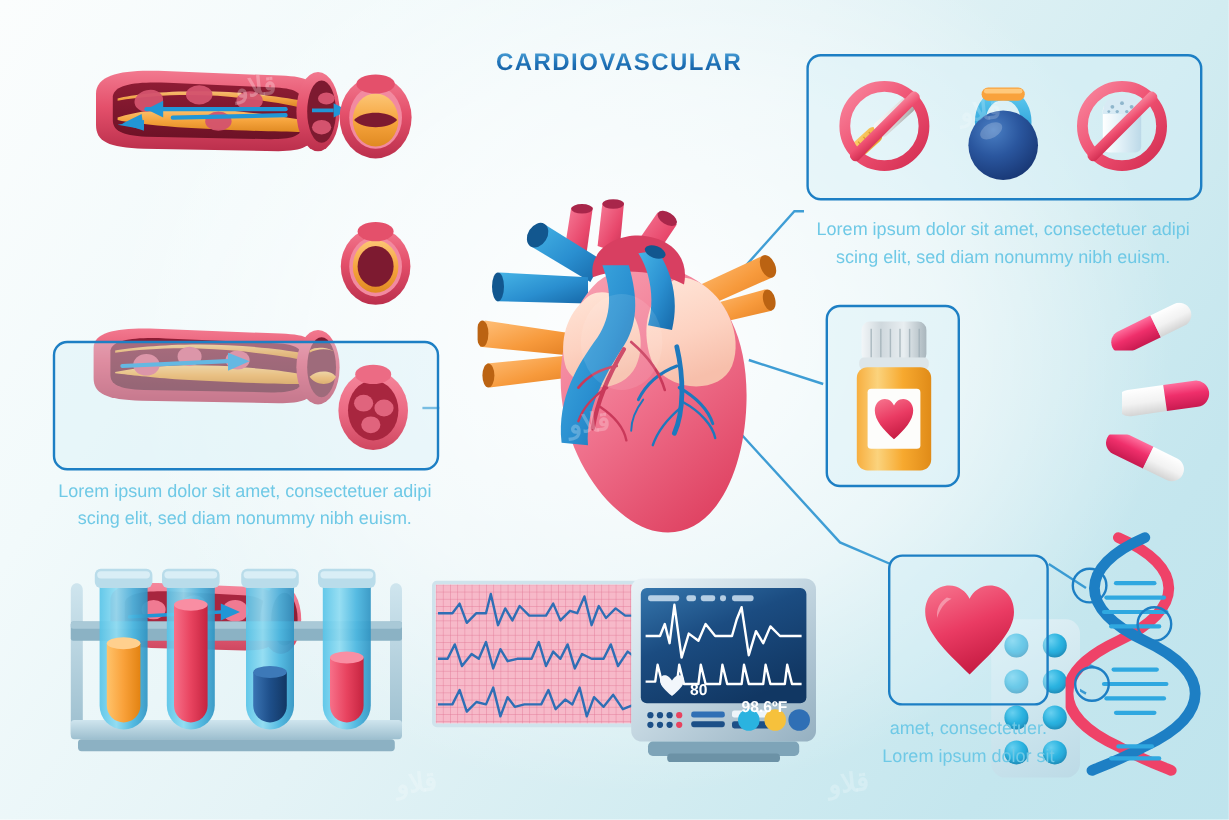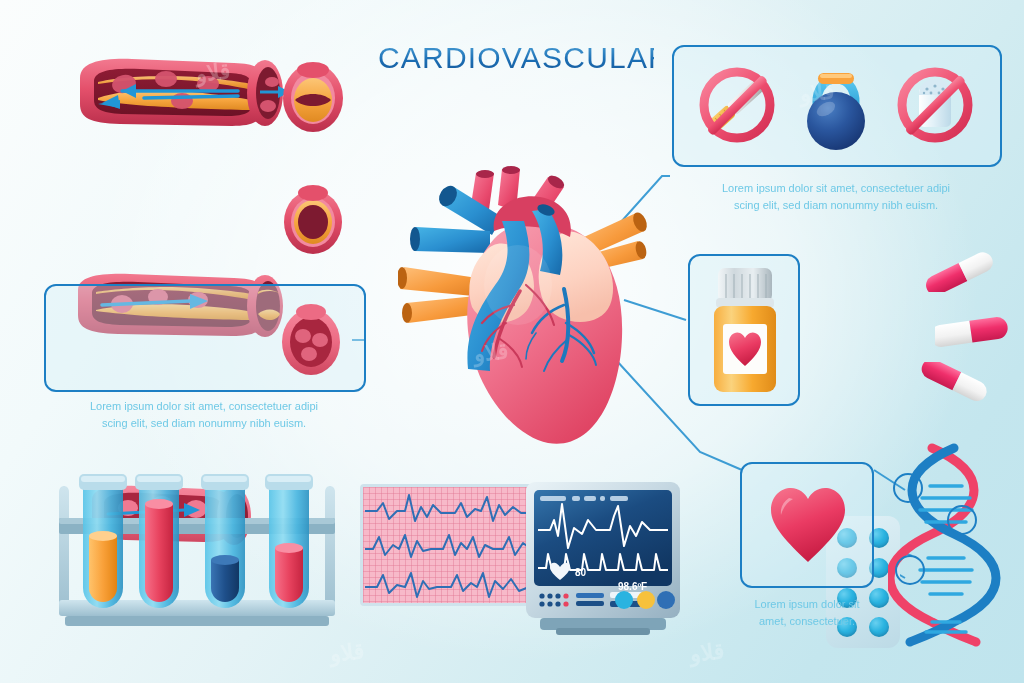--- a/index.html
+++ b/index.html
@@ -10,47 +10,47 @@
       radial-gradient(ellipse 620px 520px at 52% 42%, rgba(255,255,255,0.95) 0%, rgba(255,255,255,0.55) 42%, rgba(255,255,255,0) 72%),
       linear-gradient(125deg, #fbfdfd 0%, #f2fafb 22%, #e4f3f6 46%, #d2ecf1 68%, #c4e6ee 85%, #bfe4ed 100%);
     position:relative;
   }
   .stage { position:absolute; inset:0; }
   .abs { position:absolute; }
 
   
   #title { left:378px; top:42px; width:276px; text-align:center; }
   #title .l1 {
-    font-size:30px; font-weight:normal; letter-spacing:1.2px;
+    font-size:20px; font-weight:bold; letter-spacing:1.2px;
     background:linear-gradient(180deg,#4fa3d8 0%,#1c6fb5 55%,#15589a 100%);
     -webkit-background-clip:text; background-clip:text; color:transparent;
     line-height:1.05;
   }
   #title .l2 {
     font-size:48px; font-weight:bold; letter-spacing:0.5px;
     background:linear-gradient(180deg,#3f9ad6 0%,#1363ab 50%,#0d4e8e 100%);
     -webkit-background-clip:text; background-clip:text; color:transparent;
     line-height:1.02; margin-top:-2px;
   }
 
   
   .caption {
-    color:#6fc9e6; font-size:11px; line-height:1.55; text-align:center;
+    color:#6fc9e6; font-size:15px; line-height:1.55; text-align:center;
     font-weight:500;
   }
 
   
   .panel-box {
     border:2.5px solid #1d7fc4; border-radius:12px;
     background:rgba(214,240,248,0.38);
   }
 
   
   .vessel-wrap { position:relative; }
-  .mon-readout { color:#fff; font-size:10px; font-weight:bold; position:absolute; }
+  .mon-readout { color:#fff; font-size:13px; font-weight:bold; position:absolute; }
 
   
   .ecg-paper {
     background-color:#f7b9c9;
     background-image:
       linear-gradient(to right, rgba(225,120,150,.45) 1px, transparent 1px),
       linear-gradient(to bottom, rgba(225,120,150,.45) 1px, transparent 1px);
     background-size:6px 6px, 6px 6px;
   }
 
@@ -481,22 +481,22 @@
   </div>
 
   <div class="abs panel-box" style="left:740px;top:462px;width:134px;height:126px;"></div>
   <div class="abs" style="left:765px;top:482px;width:86px;height:84px;">
     <svg width="86" height="84" viewBox="0 0 86 84">
       <path d="M43,80 C22,60 6,44 6,28 C6,14 16,6 26,6 C34,6 40,11 43,17 C46,11 52,6 60,6 C70,6 80,14 80,28 C80,44 64,60 43,80 Z" fill="url(#hrt)"></path>
       <path d="M24,16 C18,20 15,26 16,33 C18,26 22,20 28,17 Z" fill="#ffffff" opacity=".35"></path>
     </svg>
   </div>
   <div class="abs caption" style="left:714px;top:596px;width:186px;">
+    <div>amet, consectetuer.</div>
     <div>Lorem ipsum dolor sit</div>
-    <div>amet, consectetuer.</div>
   </div>
 
   <div class="abs" style="left:55px;top:462px;width:284px;height:172px;">
     <svg width="284" height="172" viewBox="0 0 284 172">
       <defs>
         <linearGradient id="glass" x1="0" y1="0" x2="1" y2="0">
           <stop offset="0%" stop-color="#58c4e8"></stop>
             <stop offset="35%" stop-color="#8fdcf2"></stop>
             <stop offset="70%" stop-color="#49b6e0"></stop>
             <stop offset="100%" stop-color="#2e93c2"></stop>

